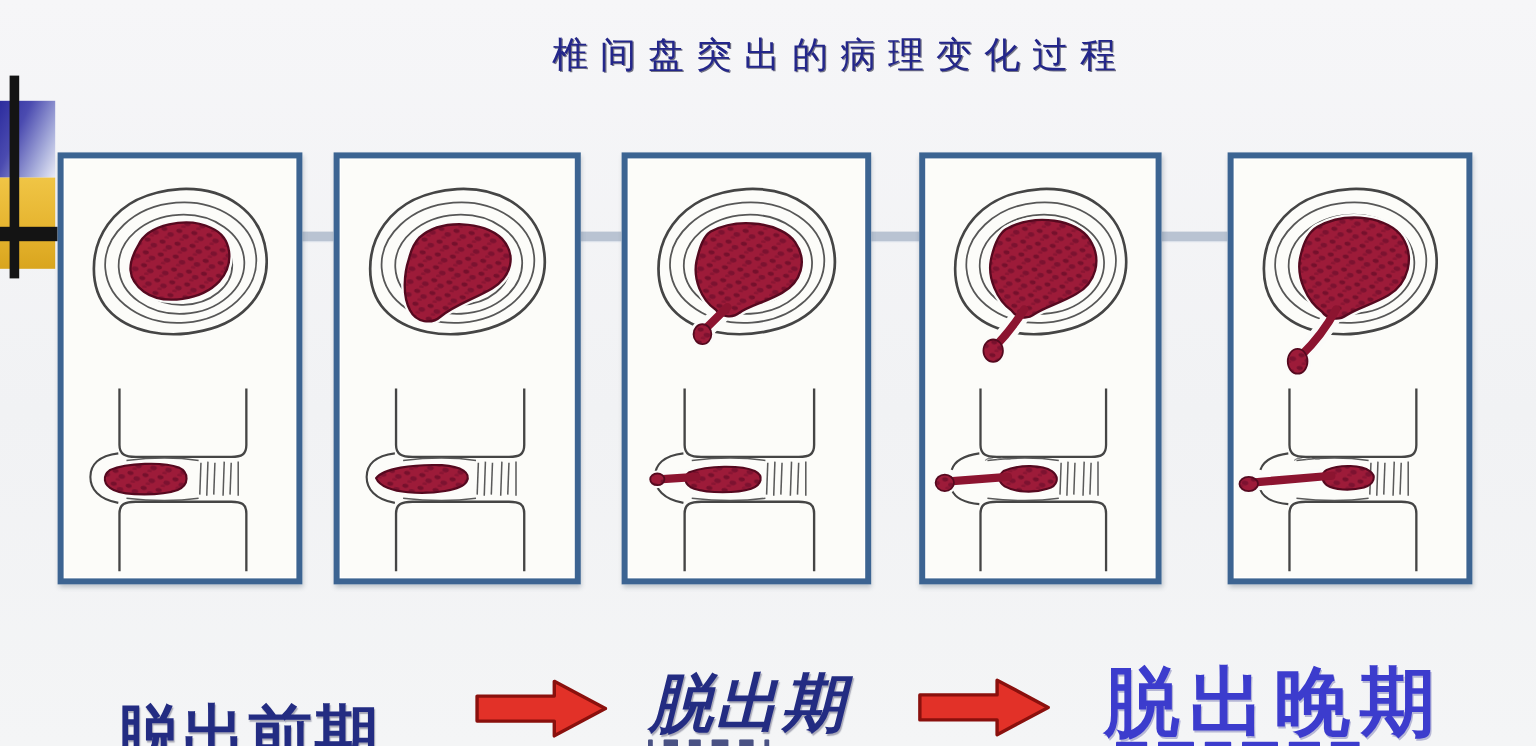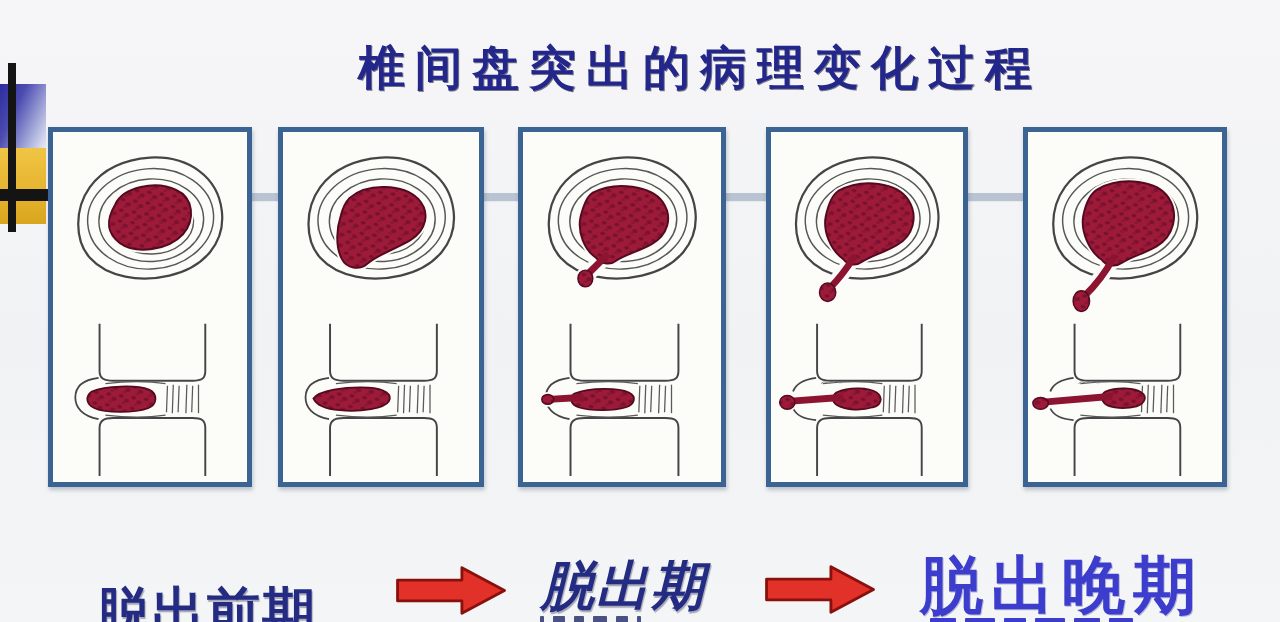--- a/index.html
+++ b/index.html
@@ -5,21 +5,21 @@
   html,body{margin:0;padding:0;}
   body{
     width:1280px;height:622px;position:relative;overflow:hidden;
     background:linear-gradient(180deg,#f6f6f8 0%,#f1f2f4 55%,#f4f5f6 100%);
     font-family:"Liberation Serif","DejaVu Serif",serif;
   }
   .abs{position:absolute;}
   
   .slide-title{
     position:absolute;top:6px;left:700px;transform:translateX(-50%);
-    white-space:nowrap;font-size:47px;font-weight:700;letter-spacing:10px;
+    white-space:nowrap;font-size:30px;font-weight:400;letter-spacing:10px;
     color:var(--title-color,#23268a);
     text-shadow:1px 1px 0 rgba(10,10,40,.55);
   }
   
   .deco-blue{left:0;top:84px;width:46px;height:64px;
     background:linear-gradient(115deg,#2c2c9e 0%,#4b4bb0 35%,#aab0dc 75%,#e9ebf6 100%);}
   .deco-yellow{left:0;top:148px;width:46px;height:76px;
     background:linear-gradient(180deg,#f0c545 0%,#e5b32e 60%,#d9a51e 100%);}
   .deco-vbar{left:8px;top:63px;width:8px;height:169px;background:#141414;}
   .deco-hbar{left:0;top:189px;width:52px;height:12px;background:#141414;}

